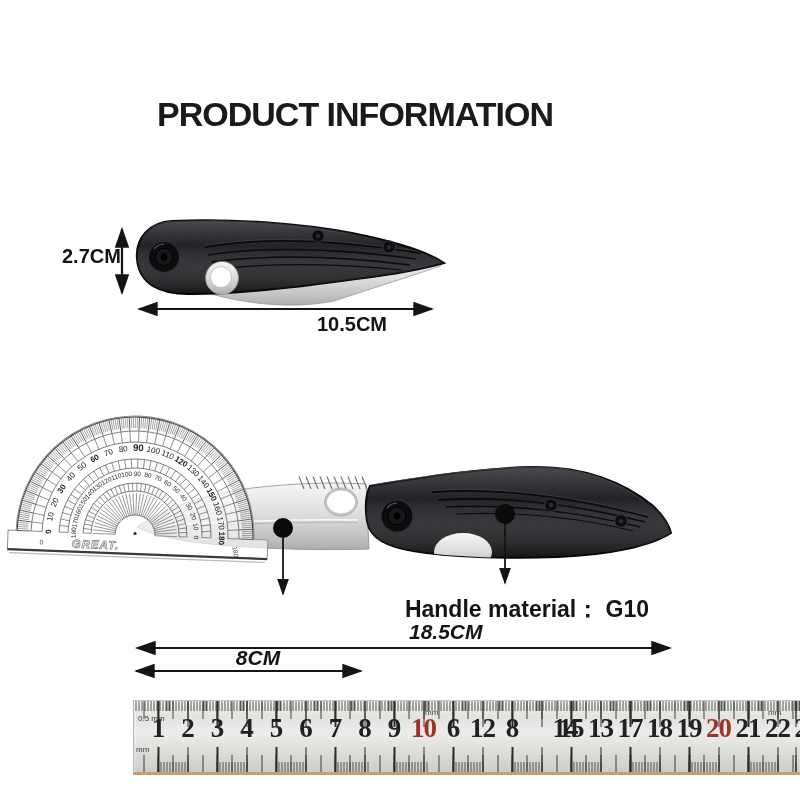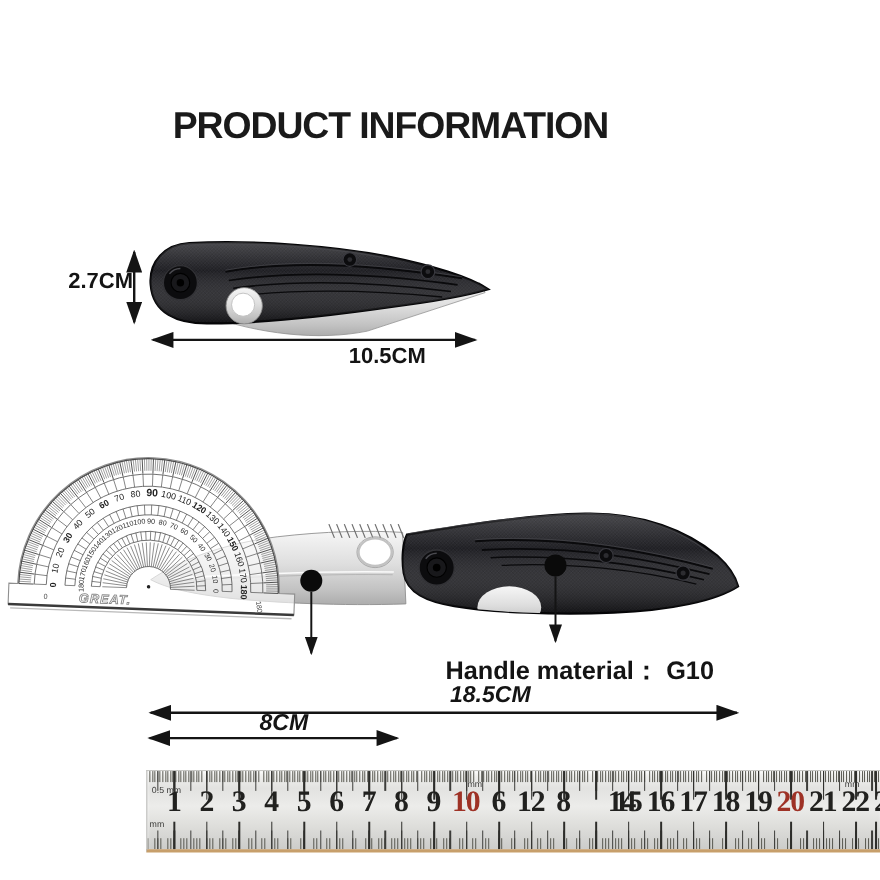--- a/index.html
+++ b/index.html
@@ -573,21 +573,21 @@
         <span class="rnum" style="left: 171.5px;">6</span>
         <span class="rnum" style="left: 201px;">7</span>
         <span class="rnum" style="left: 230.5px;">8</span>
         <span class="rnum" style="left: 260px;">9</span>
         <span class="rnum red" style="left: 289.5px;">10</span>
         <span class="rnum" style="left: 319px;">6</span>
         <span class="rnum" style="left: 348.5px;">12</span>
         <span class="rnum" style="left: 378px;">8</span>
         <span class="rnum" style="left: 431px;">14</span>
         <span class="rnum" style="left: 437px;">15</span>
-        <span class="rnum" style="left: 466.5px;">16</span>
+        <span class="rnum" style="left: 466.5px;">13</span>
         <span class="rnum" style="left: 496px;">17</span>
         <span class="rnum" style="left: 525.5px;">18</span>
         <span class="rnum" style="left: 555px;">19</span>
         <span class="rnum red" style="left: 584.5px;">20</span>
         <span class="rnum" style="left: 614px;">21</span>
         <span class="rnum" style="left: 643.5px;">22</span>
         <span class="rnum" style="left: 673px;">23</span>
       </div>
   </div>
 </div>

